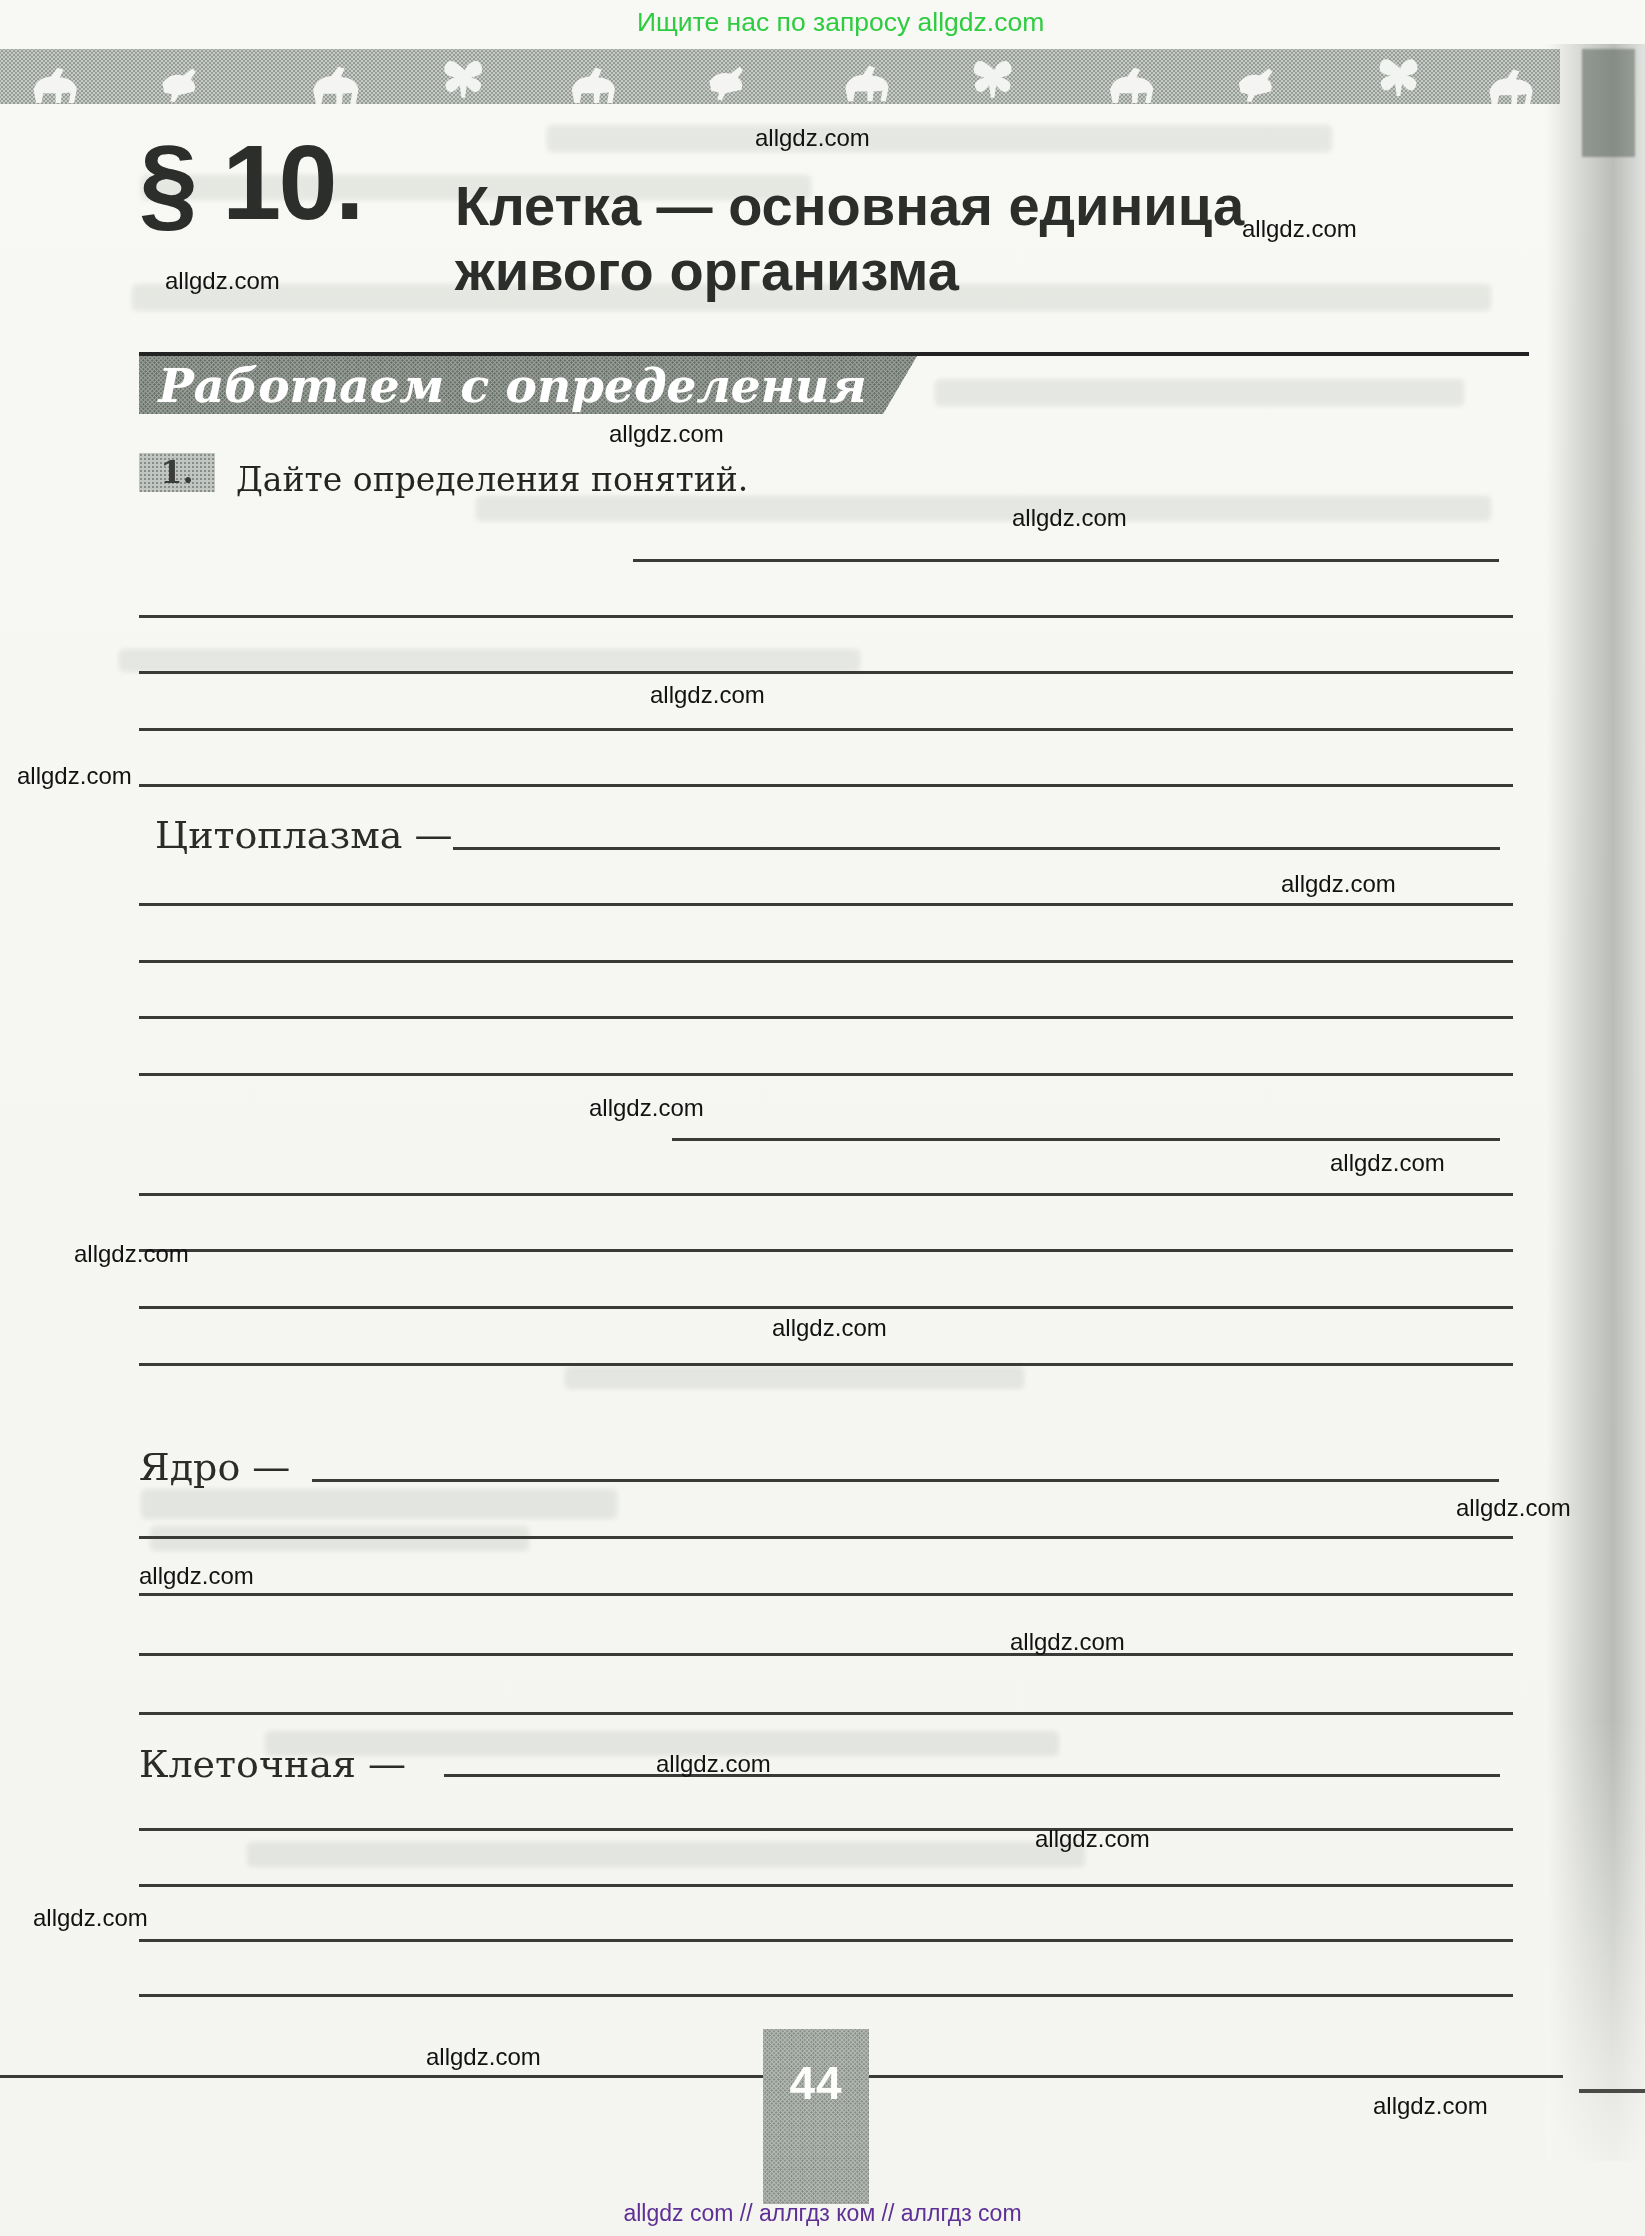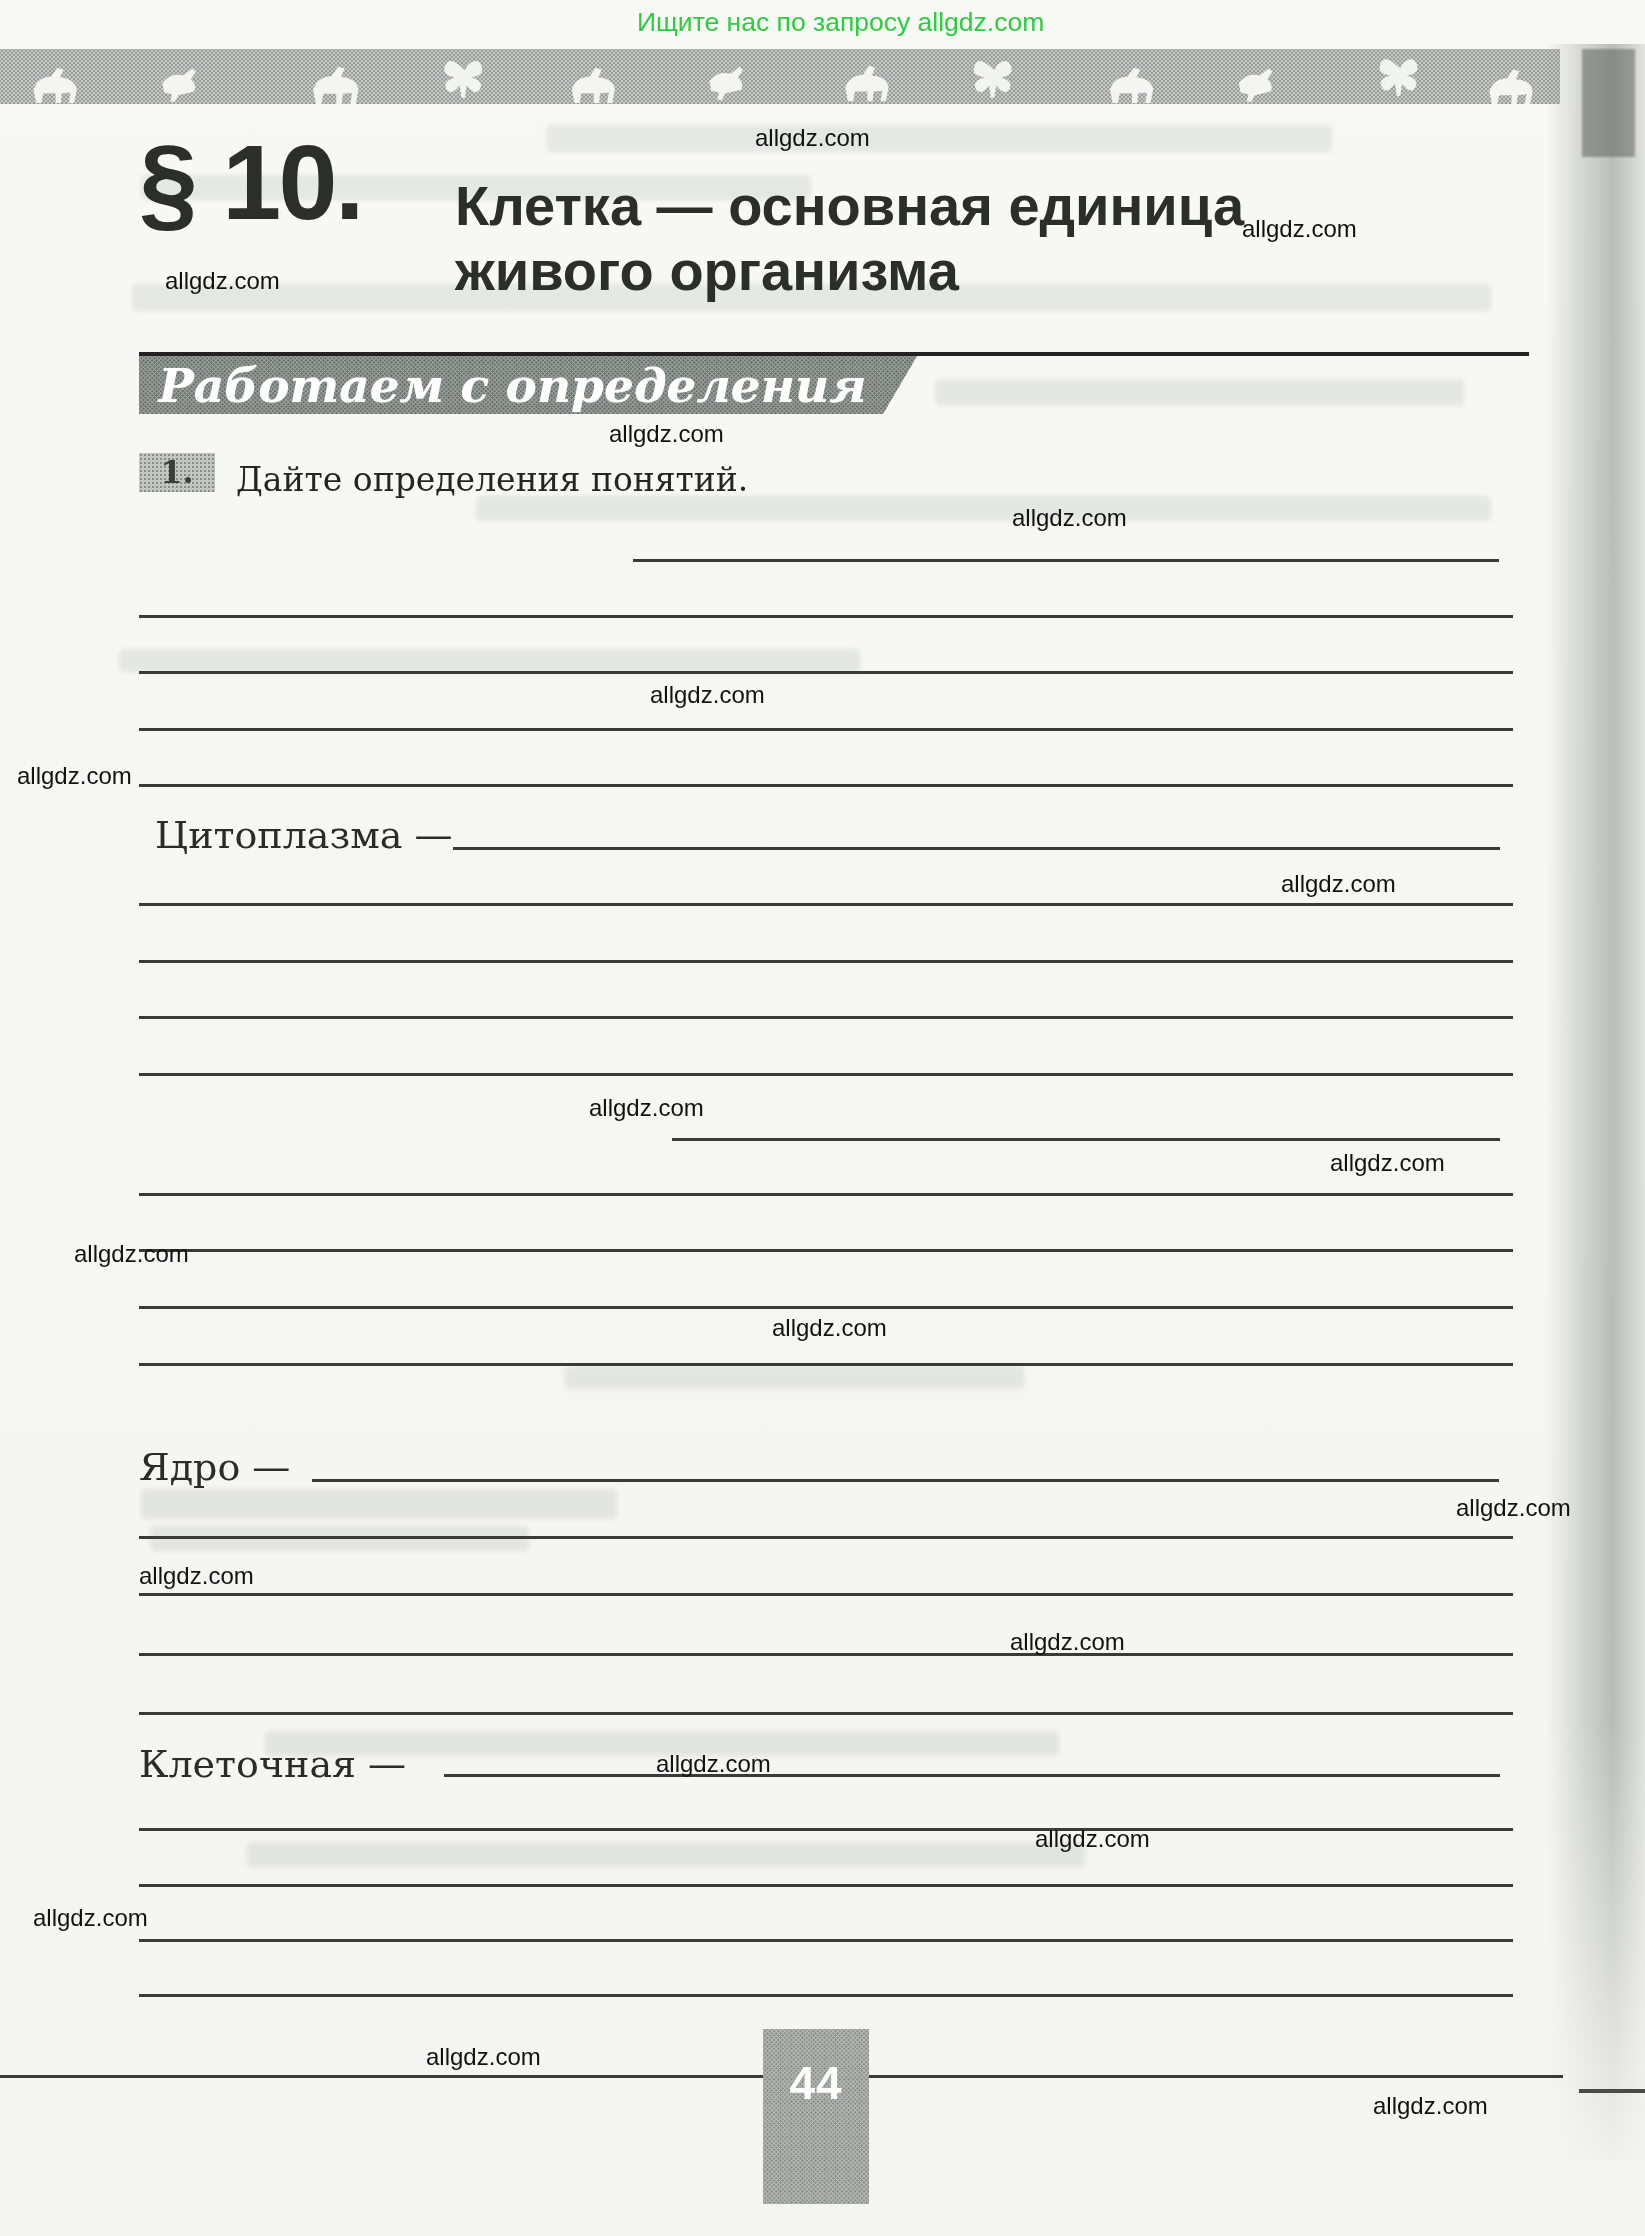--- a/index.html
+++ b/index.html
@@ -224,15 +224,16 @@
   <span class="wm" style="left:772px;top:1314px;">allgdz.com</span>
   <span class="wm" style="left:1456px;top:1494px;">allgdz.com</span>
   <span class="wm" style="left:139px;top:1562px;">allgdz.com</span>
   <span class="wm" style="left:1010px;top:1628px;">allgdz.com</span>
   <span class="wm" style="left:656px;top:1750px;">allgdz.com</span>
   <span class="wm" style="left:1035px;top:1825px;">allgdz.com</span>
   <span class="wm" style="left:33px;top:1904px;">allgdz.com</span>
   <span class="wm" style="left:426px;top:2043px;">allgdz.com</span>
   <span class="wm" style="left:1373px;top:2092px;">allgdz.com</span>
 
+  <div class="footer" style="color:#5e2f94;">allgdz com  //  аллгдз ком  //  аллгдз com</div>
 
 </div>
 
 
 </body></html>

